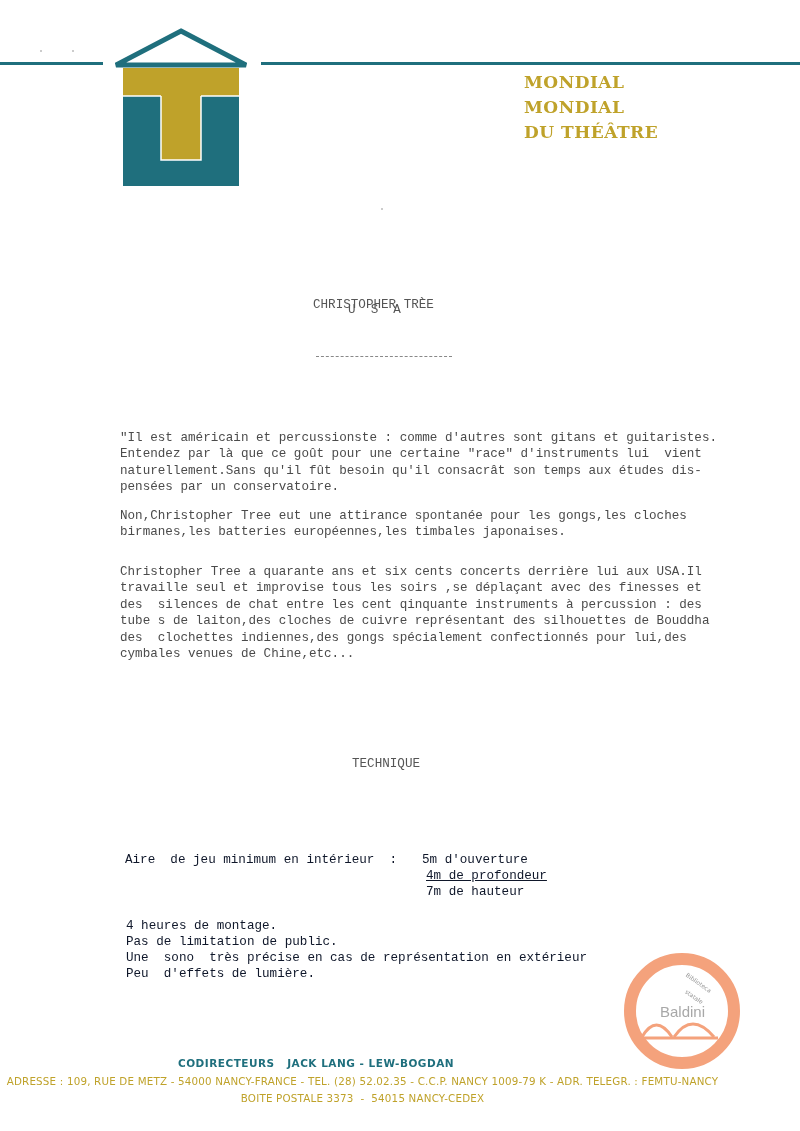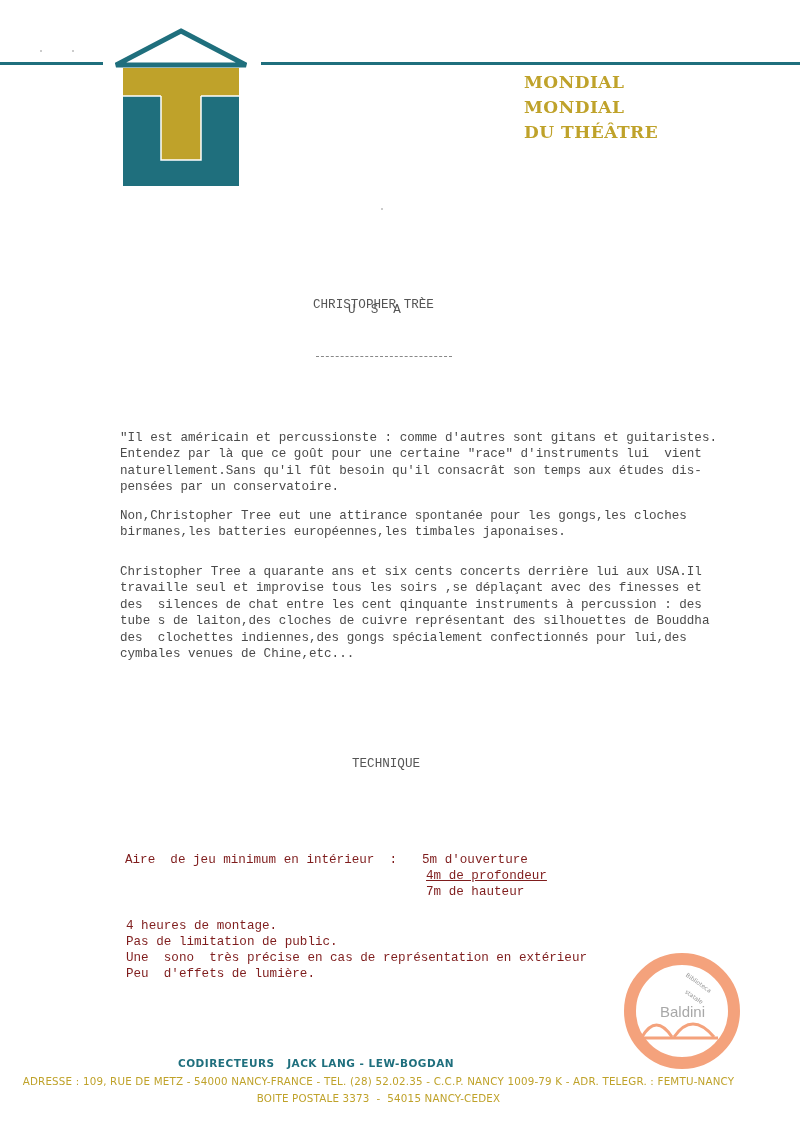--- a/index.html
+++ b/index.html
@@ -10,32 +10,32 @@
       color: #4a4a4a;
     }
     .hline { position: absolute; height: 3px; background: #1f6f7d; top: 62px; }
     .logo { position: absolute; left: 115px; top: 28px; width: 132px; height: 160px; }
     .fest {
       position: absolute; left: 524px; top: 70px;
       font-family: "DejaVu Serif", serif; font-weight: bold;
       color: #bfa22a; font-size: 17px; line-height: 25px; letter-spacing: 0.5px;
     }
     .fest div { white-space: nowrap; }
-    .mono { position: absolute; font-size: 12.6px; line-height: 16.4px; white-space: pre; color: #7f1d1d; }
+    .mono { position: absolute; font-size: 12.6px; line-height: 16.4px; white-space: pre; color: #0f172a; }
     .title { position: absolute; font-size: 12.6px; white-space: pre; color: #555; }
     .rule { position: absolute; left: 316px; top: 356px; width: 136px; height: 1px; border-top: 1px dashed #888; }
     .para { position: absolute; left: 120px; font-size: 12.6px; line-height: 16.4px; white-space: pre; color: #4b4b4b; }
     .stamp { position: absolute; left: 622px; top: 951px; width: 120px; height: 120px; }
     .footer-dir {
       position: absolute; left: 0; width: 632px; top: 1057px; text-align: center;
       font-family: "DejaVu Sans", sans-serif; font-weight: bold; font-size: 10.5px;
       color: #1f6f7d; letter-spacing: 0.5px; white-space: pre;
     }
     .footer-addr {
-      position: absolute; left: 16px; width: 725px; text-align: center;
+      position: absolute; left: 0; width: 725px; text-align: center;
       font-family: "DejaVu Sans", sans-serif; font-size: 10.3px; color: #bfa22a;
       letter-spacing: 0.2px; white-space: pre;
     }
     .dot { position: absolute; width: 2px; height: 2px; background: #bbb; border-radius: 1px; }
   </style>
 </head>
 <body>
 
 <div class="hline" style="left:0; width:103px;"></div>
 <div class="hline" style="left:261px; width:539px;"></div>

